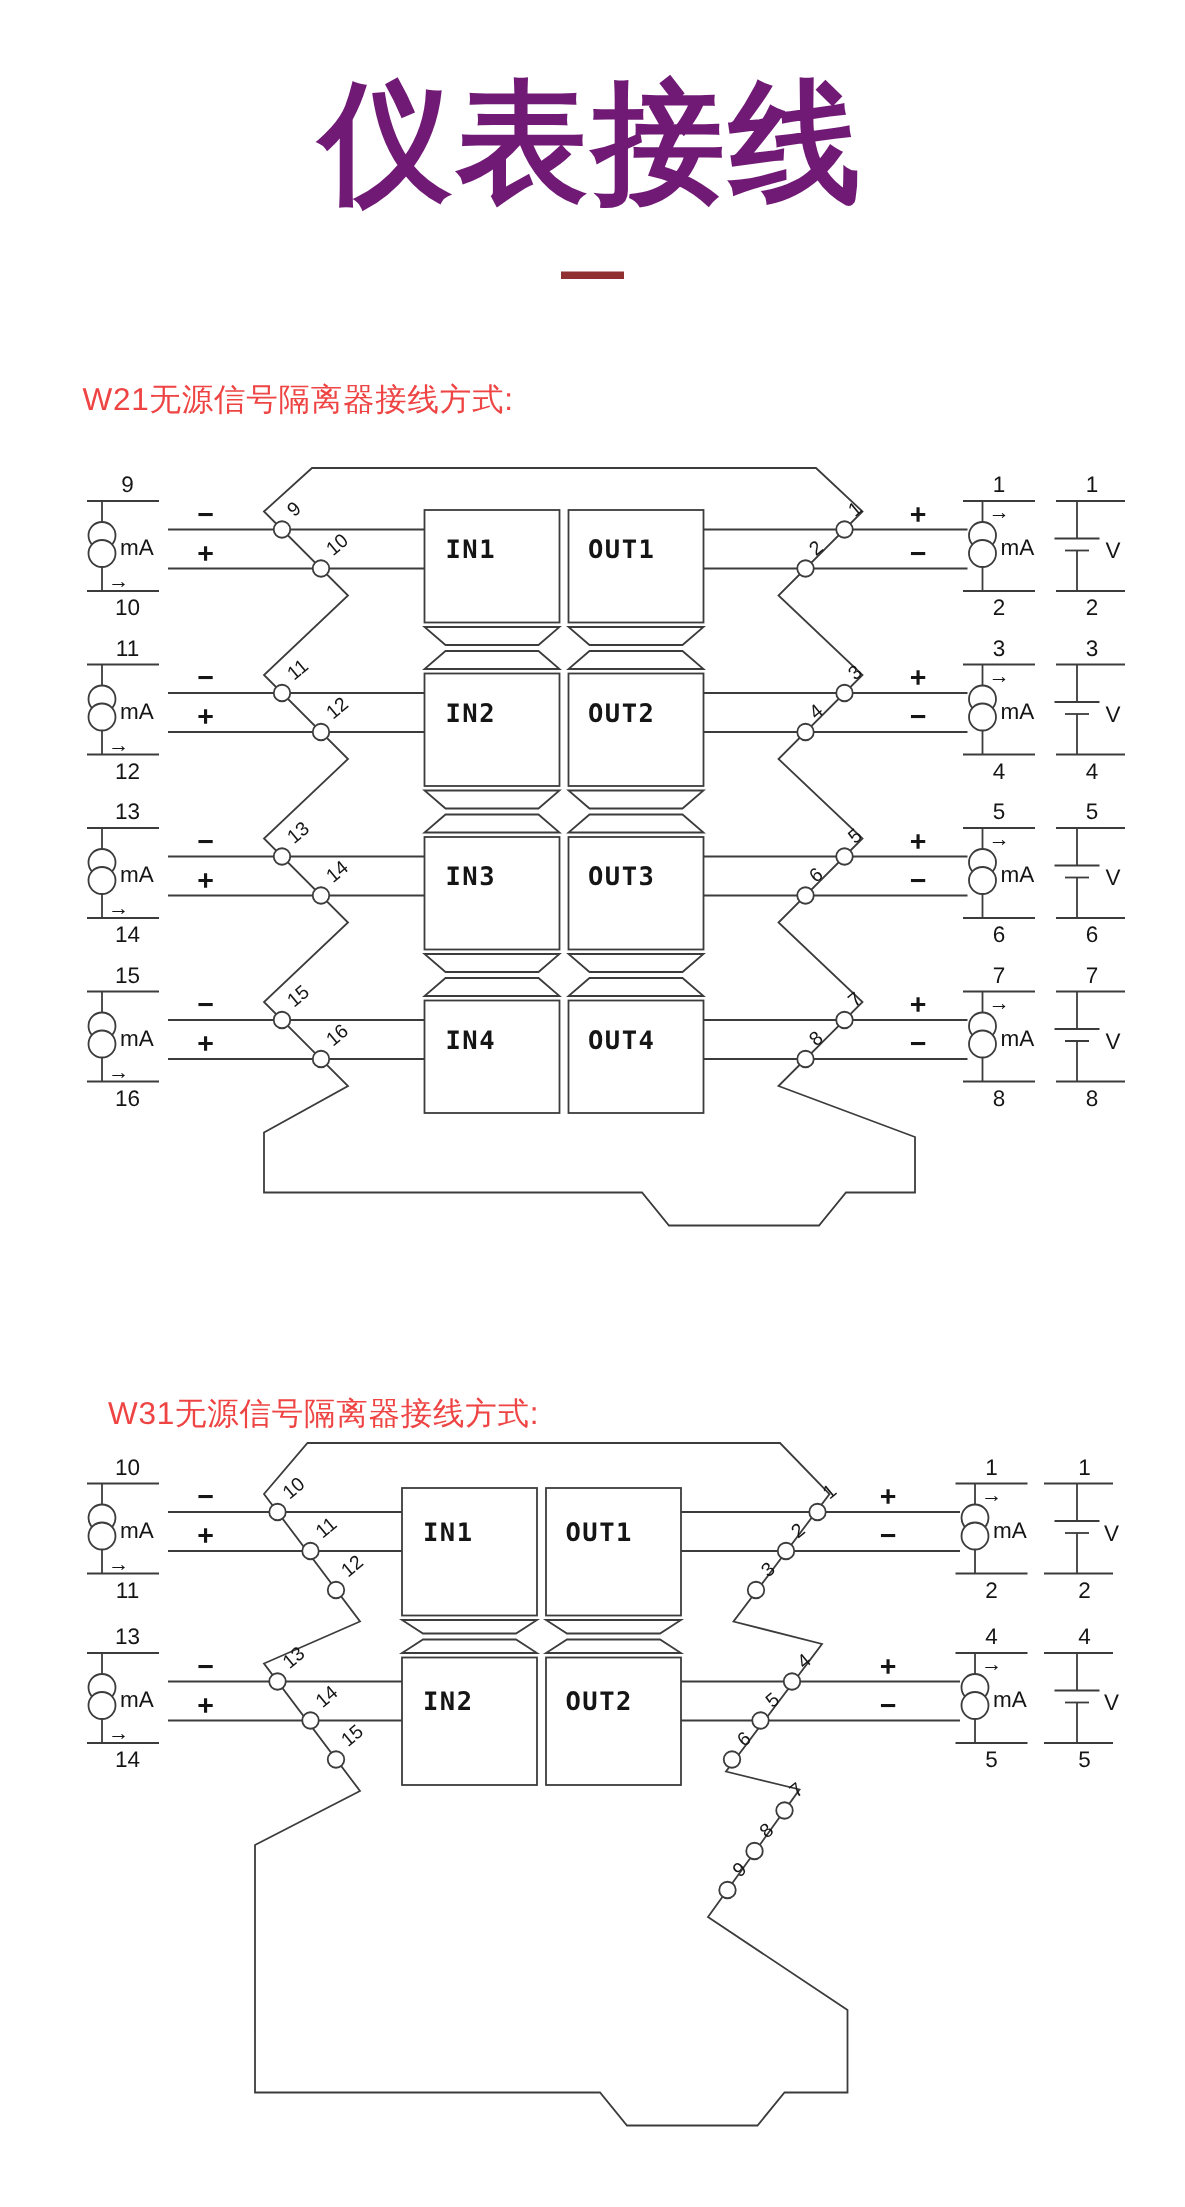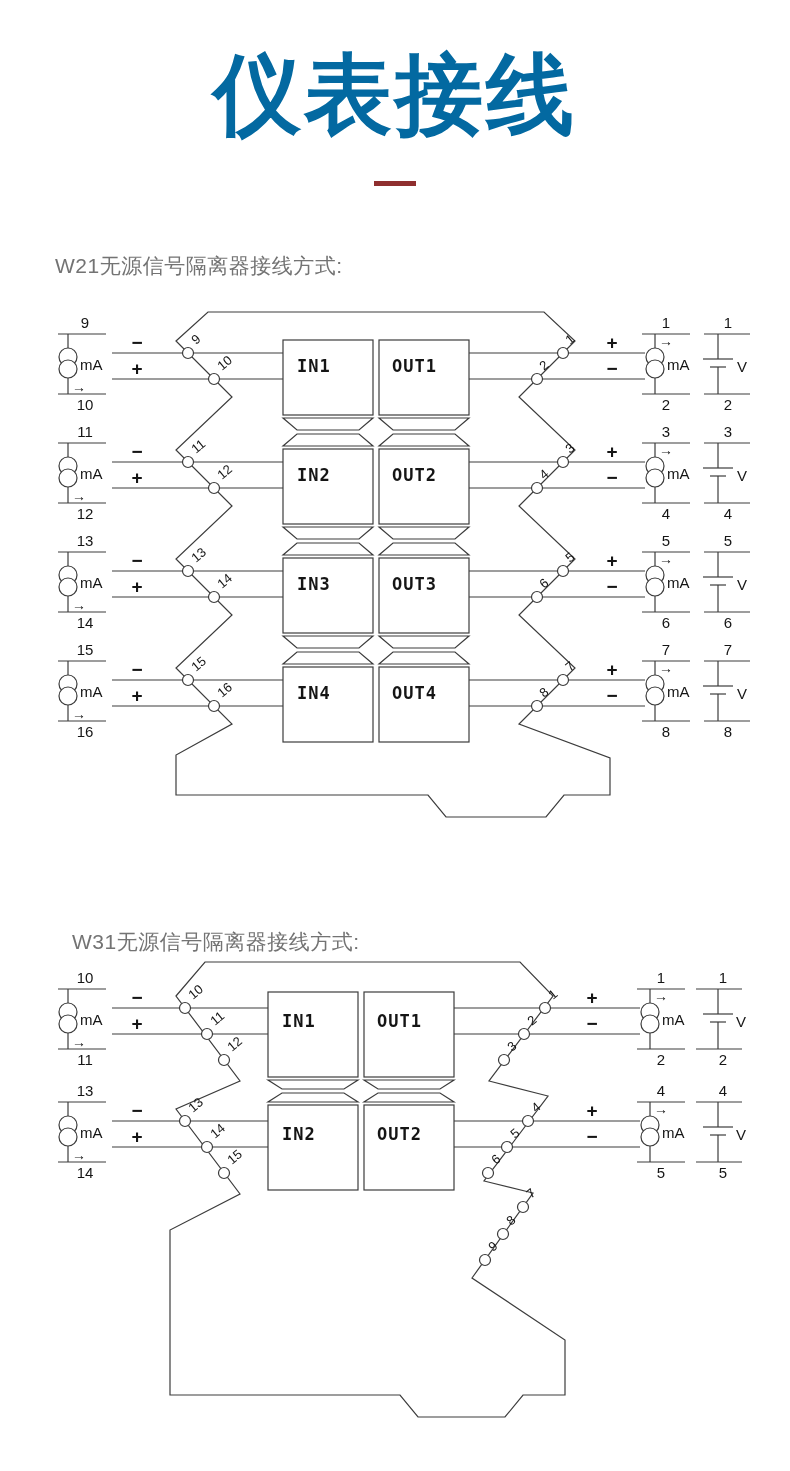--- a/index.html
+++ b/index.html
@@ -1,19 +1,19 @@
 <!DOCTYPE html>
 <html><head>
 <meta charset="utf-8">
 <style>
 *{margin:0;padding:0;box-sizing:border-box}
 html,body{width:790px;height:1471px;background:#ffffff;font-family:"Liberation Sans",sans-serif;position:relative;overflow:hidden}
-.title{position:absolute;top:36px;left:0;width:790px;text-align:center;font-size:88px;font-weight:900;color:#0369a1;letter-spacing:3px}
+.title{position:absolute;top:36px;left:0;width:790px;text-align:center;font-size:88px;font-weight:900;color:#701a75;letter-spacing:3px}
 .dash{position:absolute;top:181px;left:374px;width:42px;height:5px;background:#8f2f2f}
-.sec{position:absolute;font-size:21px;color:#737373;font-weight:500;letter-spacing:.5px}
+.sec{position:absolute;font-size:21px;color:#ef4444;font-weight:500;letter-spacing:.5px}
 #w21h{left:55px;top:252px}
 #w31h{left:72px;top:928px}
 svg{position:absolute;left:0}
 #w21{top:300px}
 #w31{top:930px}
 svg line,svg path,svg polygon,svg rect{fill:none;stroke:#3c3c3c;stroke-width:1.2;stroke-linejoin:miter}
 svg circle{fill:#fff;stroke:#3c3c3c;stroke-width:1.2}
 svg text{fill:#151515;stroke:none;font-family:"Liberation Sans",sans-serif}
 .num{font-size:15px;text-anchor:middle}
 .tnum{font-size:13px}

